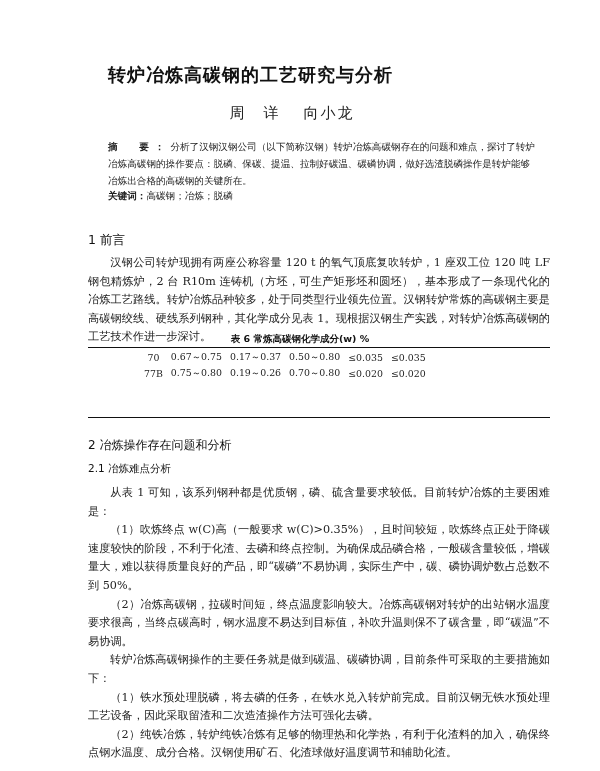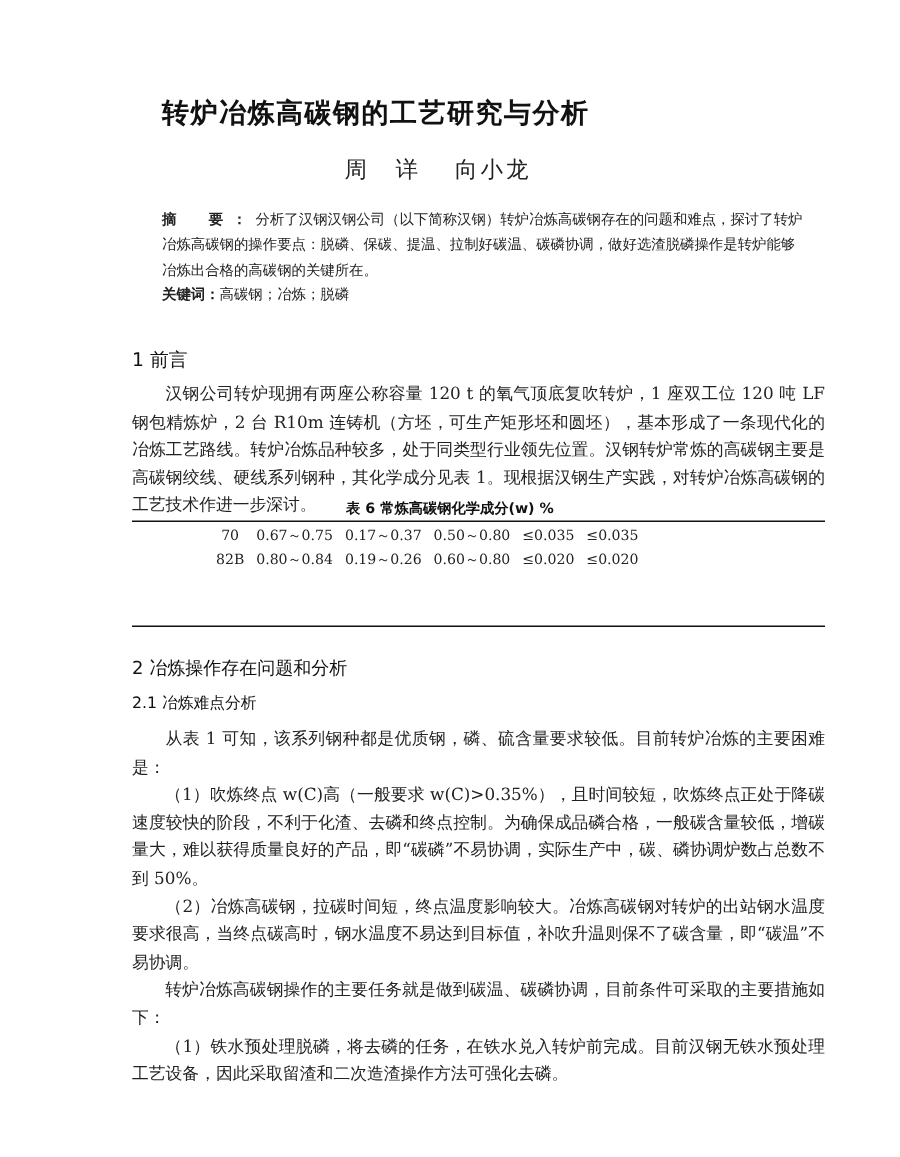--- a/index.html
+++ b/index.html
@@ -55,33 +55,34 @@
   <tbody>
   <tr>
     <td>70</td>
     <td>0.67～0.75</td>
     <td>0.17～0.37</td>
     <td>0.50～0.80</td>
     <td>≤0.035</td>
     <td>≤0.035</td>
   </tr>
   <tr>
-    <td>82B</td>
-    <td>0.80～0.84</td>
+    <td>77B</td>
+    <td>0.75～0.80</td>
     <td>0.19～0.26</td>
-    <td>0.60～0.80</td>
+    <td>0.70～0.80</td>
     <td>≤0.020</td>
     <td>≤0.020</td>
   </tr>
 </tbody>
   </table>
 <div class="abs rule" style="top:417px;"></div>
 
 <div class="abs h2">2 冶炼操作存在问题和分析</div>
 <div class="abs h3">2.1 冶炼难点分析</div>
 
 <div class="abs para" style="top:484px;">
   <div><span class="ind"></span><span>从表 1 可知，该系列钢种都是优质钢，磷、硫含量要求较低。目前转炉冶炼的主要困难是：</span></div>
   <div><span class="ind"></span><span>（1）吹炼终点 w(C)高（一般要求 w(C)&gt;0.35%），且时间较短，吹炼终点正处于降碳速度较快的阶段，不利于化渣、去磷和终点控制。为确保成品磷合格，一般碳含量较低，增碳量大，难以获得质量良好的产品，即“碳磷”不易协调，实际生产中，碳、磷协调炉数占总数不到 50%。</span></div>
   <div><span class="ind"></span><span>（2）冶炼高碳钢，拉碳时间短，终点温度影响较大。冶炼高碳钢对转炉的出站钢水温度要求很高，当终点碳高时，钢水温度不易达到目标值，补吹升温则保不了碳含量，即“碳温”不易协调。</span></div>
   <div><span class="ind"></span><span>转炉冶炼高碳钢操作的主要任务就是做到碳温、碳磷协调，目前条件可采取的主要措施如下：</span></div>
   <div><span class="ind"></span><span>（1）铁水预处理脱磷，将去磷的任务，在铁水兑入转炉前完成。目前汉钢无铁水预处理工艺设备，因此采取留渣和二次造渣操作方法可强化去磷。</span></div>
+  <div><span class="ind"></span><span>（2）纯铁冶炼，转炉纯铁冶炼有足够的物理热和化学热，有利于化渣料的加入，确保终点钢水温度、成分合格。汉钢使用矿石、化渣球做好温度调节和辅助化渣。</span></div>
 </div>
 
 </body></html>

